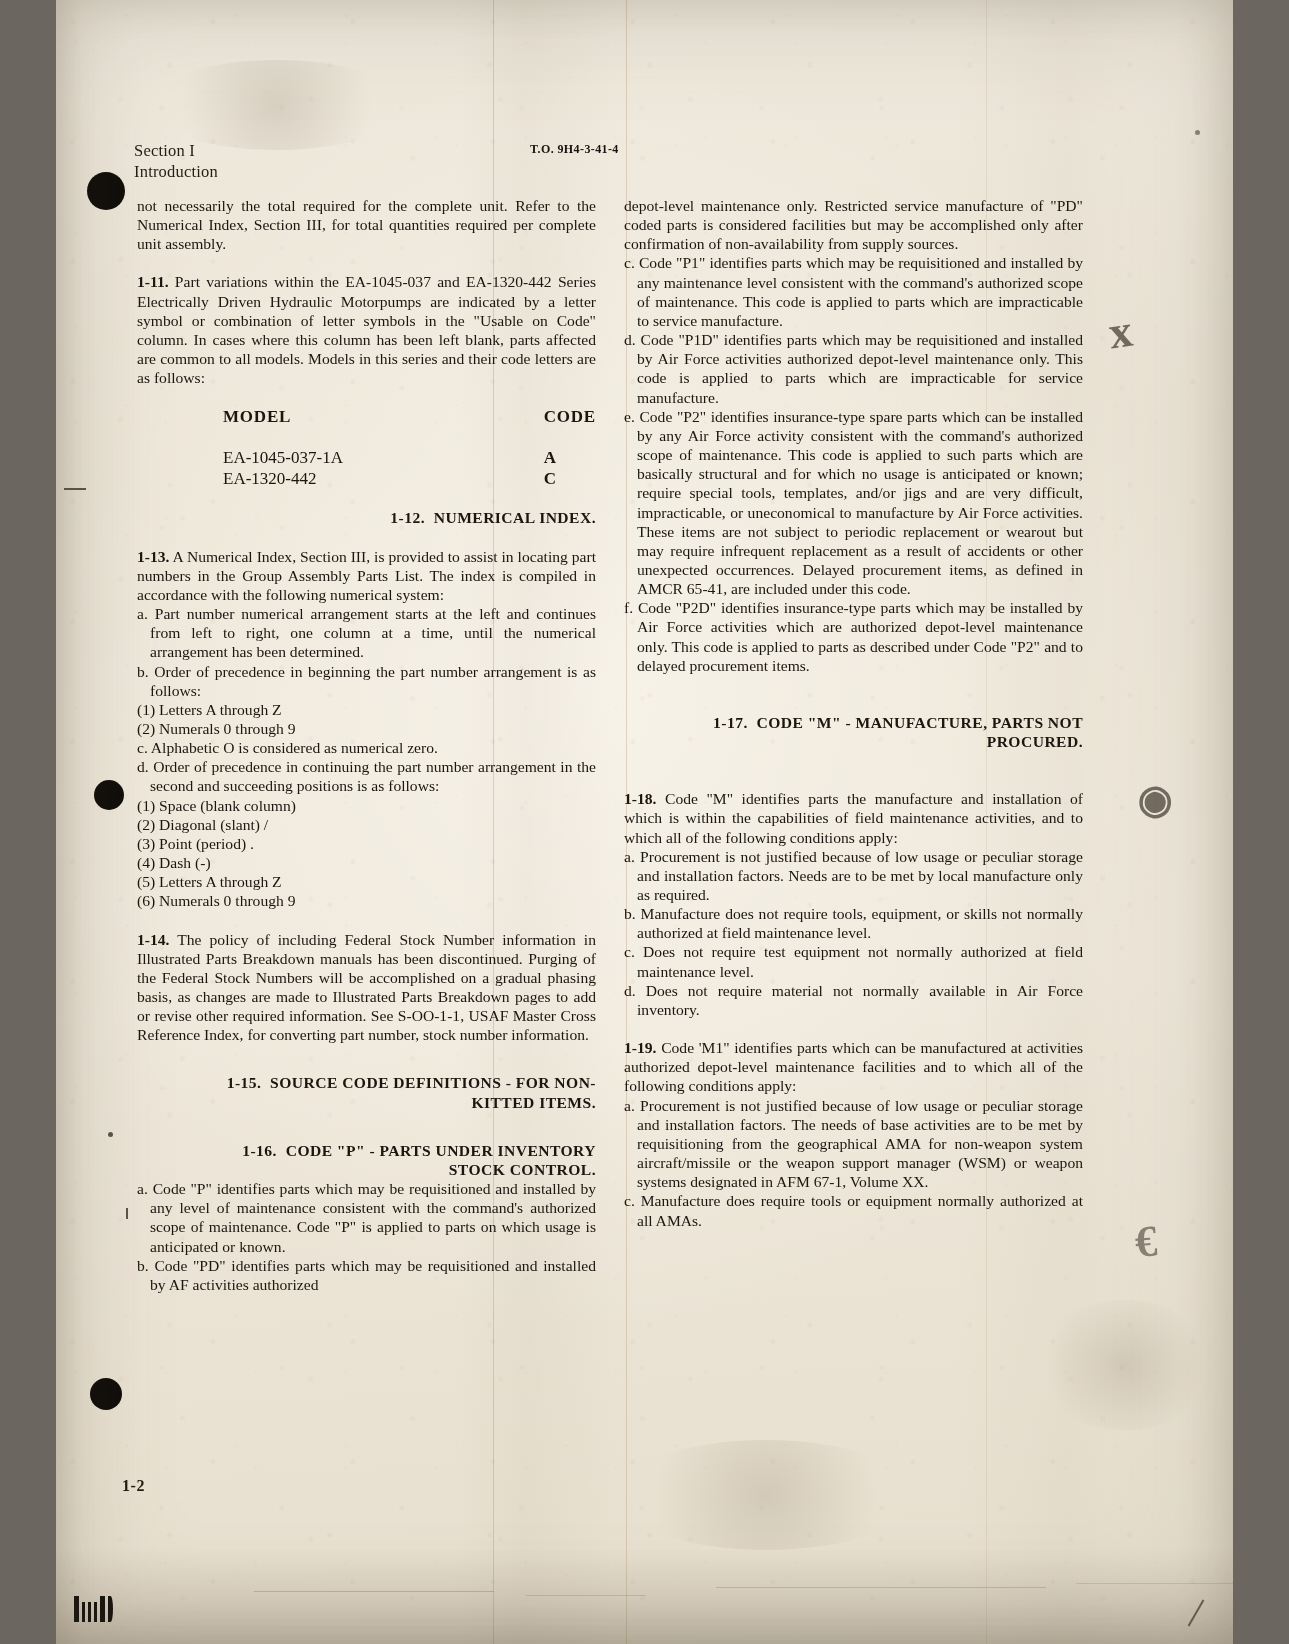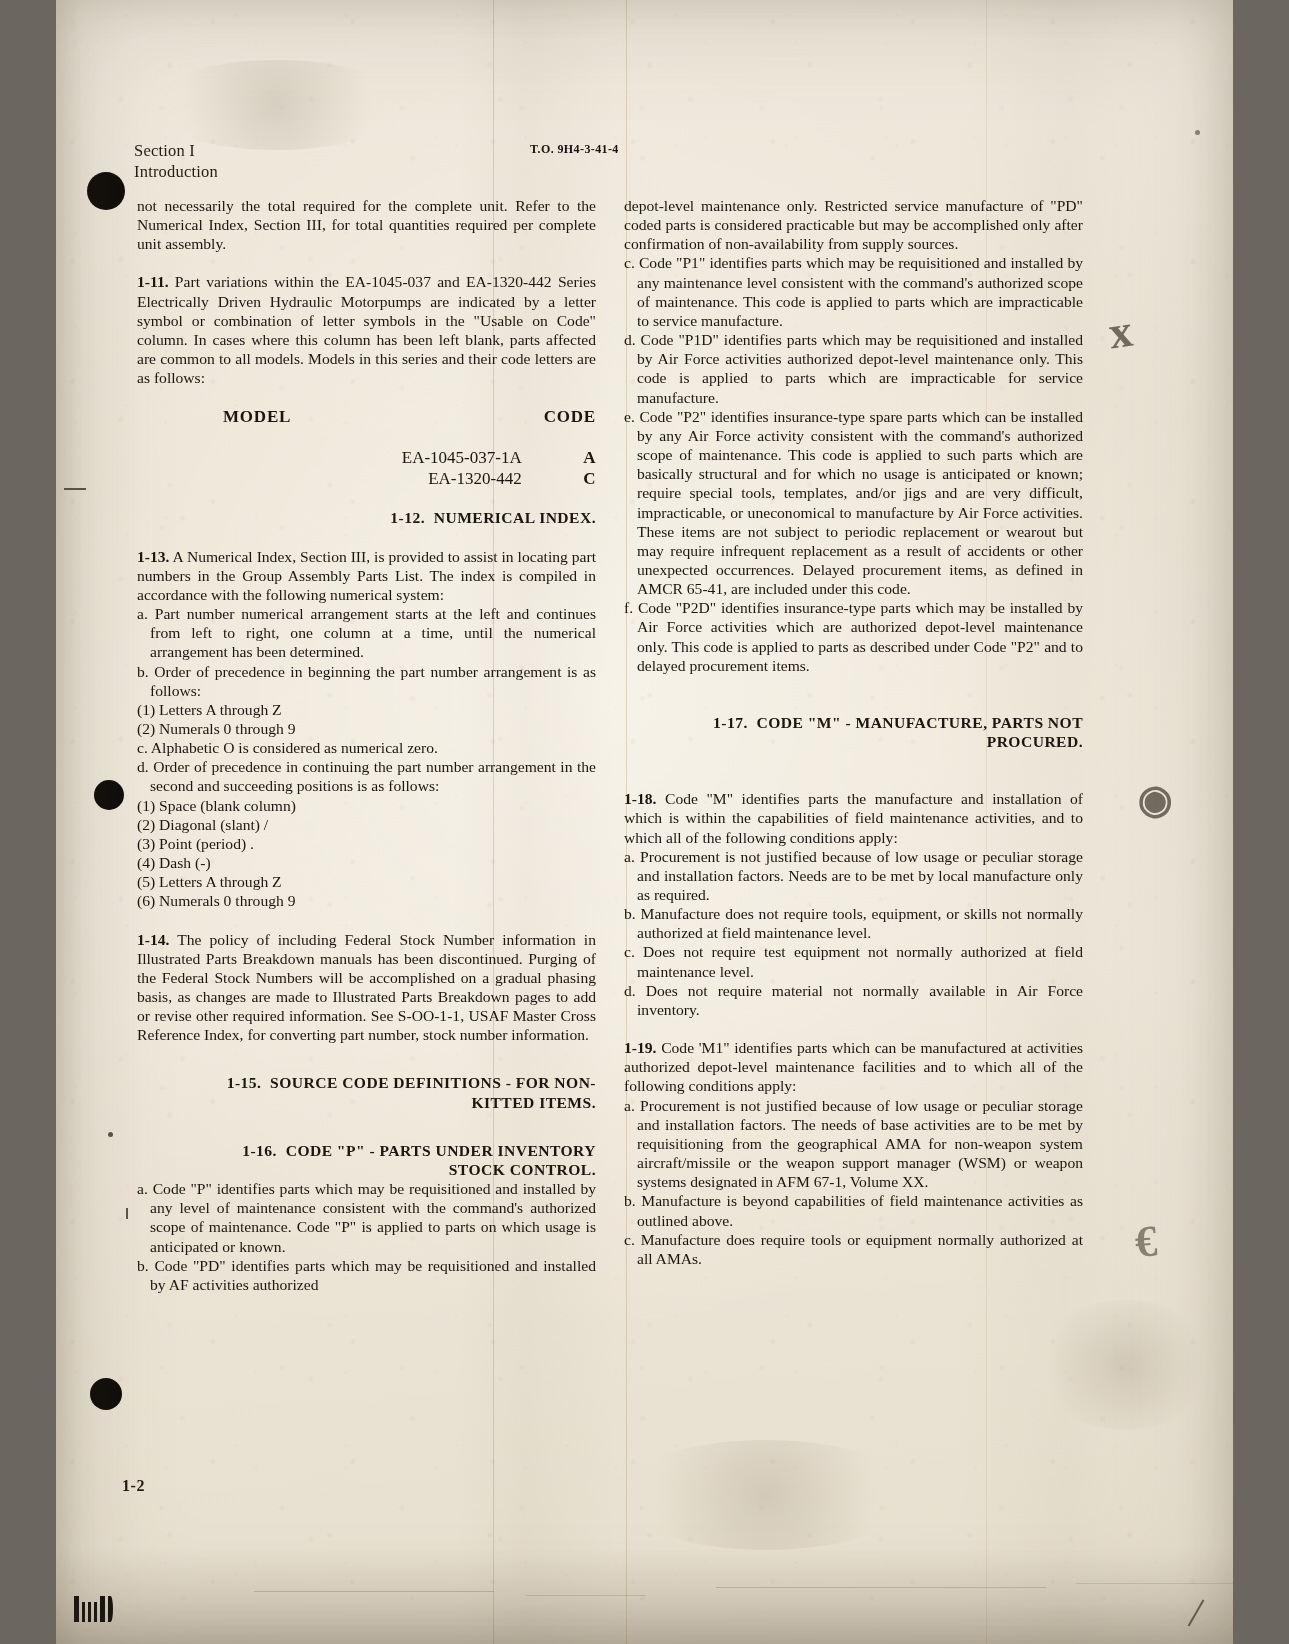--- a/index.html
+++ b/index.html
@@ -122,21 +122,21 @@
     border-collapse: collapse;
     font-size: 17px;
     line-height: 21px;
   }
   .tbl th {
     font-weight: bold;
     letter-spacing: .8px;
     padding: 0 0 20px 0;
     text-align: left;
   }
-  .tbl td { padding: 0; text-align: right; }
+  .tbl td { padding: 0; text-align: left; }
   .tbl .c-model { width: 300px; padding-left: 86px; }
   .tbl .c-code  { padding-left: 22px; }
   .tbl .c-code-h{ padding-left: 22px; }
   .tbl td.c-code { font-weight: bold; letter-spacing: .5px; }
 
   
   .head {
     font-weight: bold;
     letter-spacing: .45px;
     text-align: right;
@@ -318,21 +318,21 @@
         <div class="gap-sm"></div>
 
       <p class="head"><span class="num">1-16.</span>&nbsp; <span>CODE "P"  -  PARTS UNDER INVENTORY</span><span class="ln2">STOCK CONTROL.</span></p>
 
       <p class="sub">a.  Code "P" identifies parts which may be requisitioned and installed by any level of maintenance consistent with the command's authorized scope of maintenance.  Code "P" is applied to parts on which usage is anticipated or known.</p>
       <p class="sub">b.  Code "PD" identifies parts which may be requisitioned and installed by AF activities authorized</p>
     </div>
 
     <div class="col col-right">
 
-      <p class="p">depot-level maintenance only.  Restricted service manufacture of "PD" coded parts is considered practicable but may be accomplished only after confirmation of non-availability from supply sources.</p>
+      <p class="p">depot-level maintenance only.  Restricted service manufacture of "PD" coded parts is considered facilities but may be accomplished only after confirmation of non-availability from supply sources.</p>
 
       <p class="sub">c.  Code "P1" identifies parts which may be requisitioned and installed by any maintenance level consistent with the command's authorized scope of maintenance.  This code is applied to parts which are impracticable to service manufacture.</p>
       <p class="sub">d.  Code "P1D" identifies parts which may be requisitioned and installed by Air Force activities authorized depot-level maintenance only.  This code is applied to parts which are impracticable for service manufacture.</p>
       <p class="sub">e.  Code "P2" identifies insurance-type spare parts which can be installed by any Air Force activity consistent with the command's authorized scope of maintenance.  This code is applied to such parts which are basically structural and for which no usage is anticipated or known; require special tools, templates, and/or jigs and are very difficult, impracticable, or uneconomical to manufacture by Air Force activities.  These items are not subject to periodic replacement or wearout but may require infrequent replacement as a result of accidents or other unexpected occurrences.  Delayed procurement items, as defined in AMCR 65-41, are included under this code.</p>
       <p class="sub">f.  Code "P2D" identifies insurance-type parts which may be installed by Air Force activities which are authorized depot-level maintenance only.  This code is applied to parts as described under Code "P2" and to delayed procurement items.</p>
 
       <div class="gap"></div>
         <div class="gap"></div>
 
       <p class="head"><span class="num">1-17.</span>&nbsp; <span>CODE "M" - MANUFACTURE,  PARTS NOT</span><span class="ln2">PROCURED.</span></p>
@@ -345,21 +345,20 @@
       <p class="sub">a.  Procurement is not justified because of low usage or peculiar storage and installation factors.  Needs are to be met by local manufacture only as required.</p>
       <p class="sub">b.  Manufacture does not require tools, equipment, or skills not normally authorized at field maintenance level.</p>
       <p class="sub">c.  Does not require test equipment not normally authorized at field maintenance level.</p>
       <p class="sub">d.  Does not require material not normally available in Air Force inventory.</p>
 
       <div class="gap"></div>
 
       <p class="p"><span class="para-num">1-19.</span> <span>Code 'M1" identifies parts which can be manufactured at activities authorized depot-level maintenance facilities and to which all of the following conditions apply:</span></p>
 
       <p class="sub">a.  Procurement is not justified because of low usage or peculiar storage and installation factors.  The needs of base activities are to be met by requisitioning from the geographical AMA for non-weapon system aircraft/missile or the weapon support manager (WSM) or weapon systems designated in AFM 67-1, Volume XX.</p>
-      <p class="sub">b.  Manufacture is beyond capabilities of field maintenance activities as outlined above.</p>
       <p class="sub">c.  Manufacture does require tools or equipment normally authorized at all AMAs.</p>
     </div>
 
     <div class="pagenum">1-2</div>
   </div>
 
   <div class="blob b1"></div>
   <div class="blob b2"></div>
   <div class="blob b3"></div>
 

